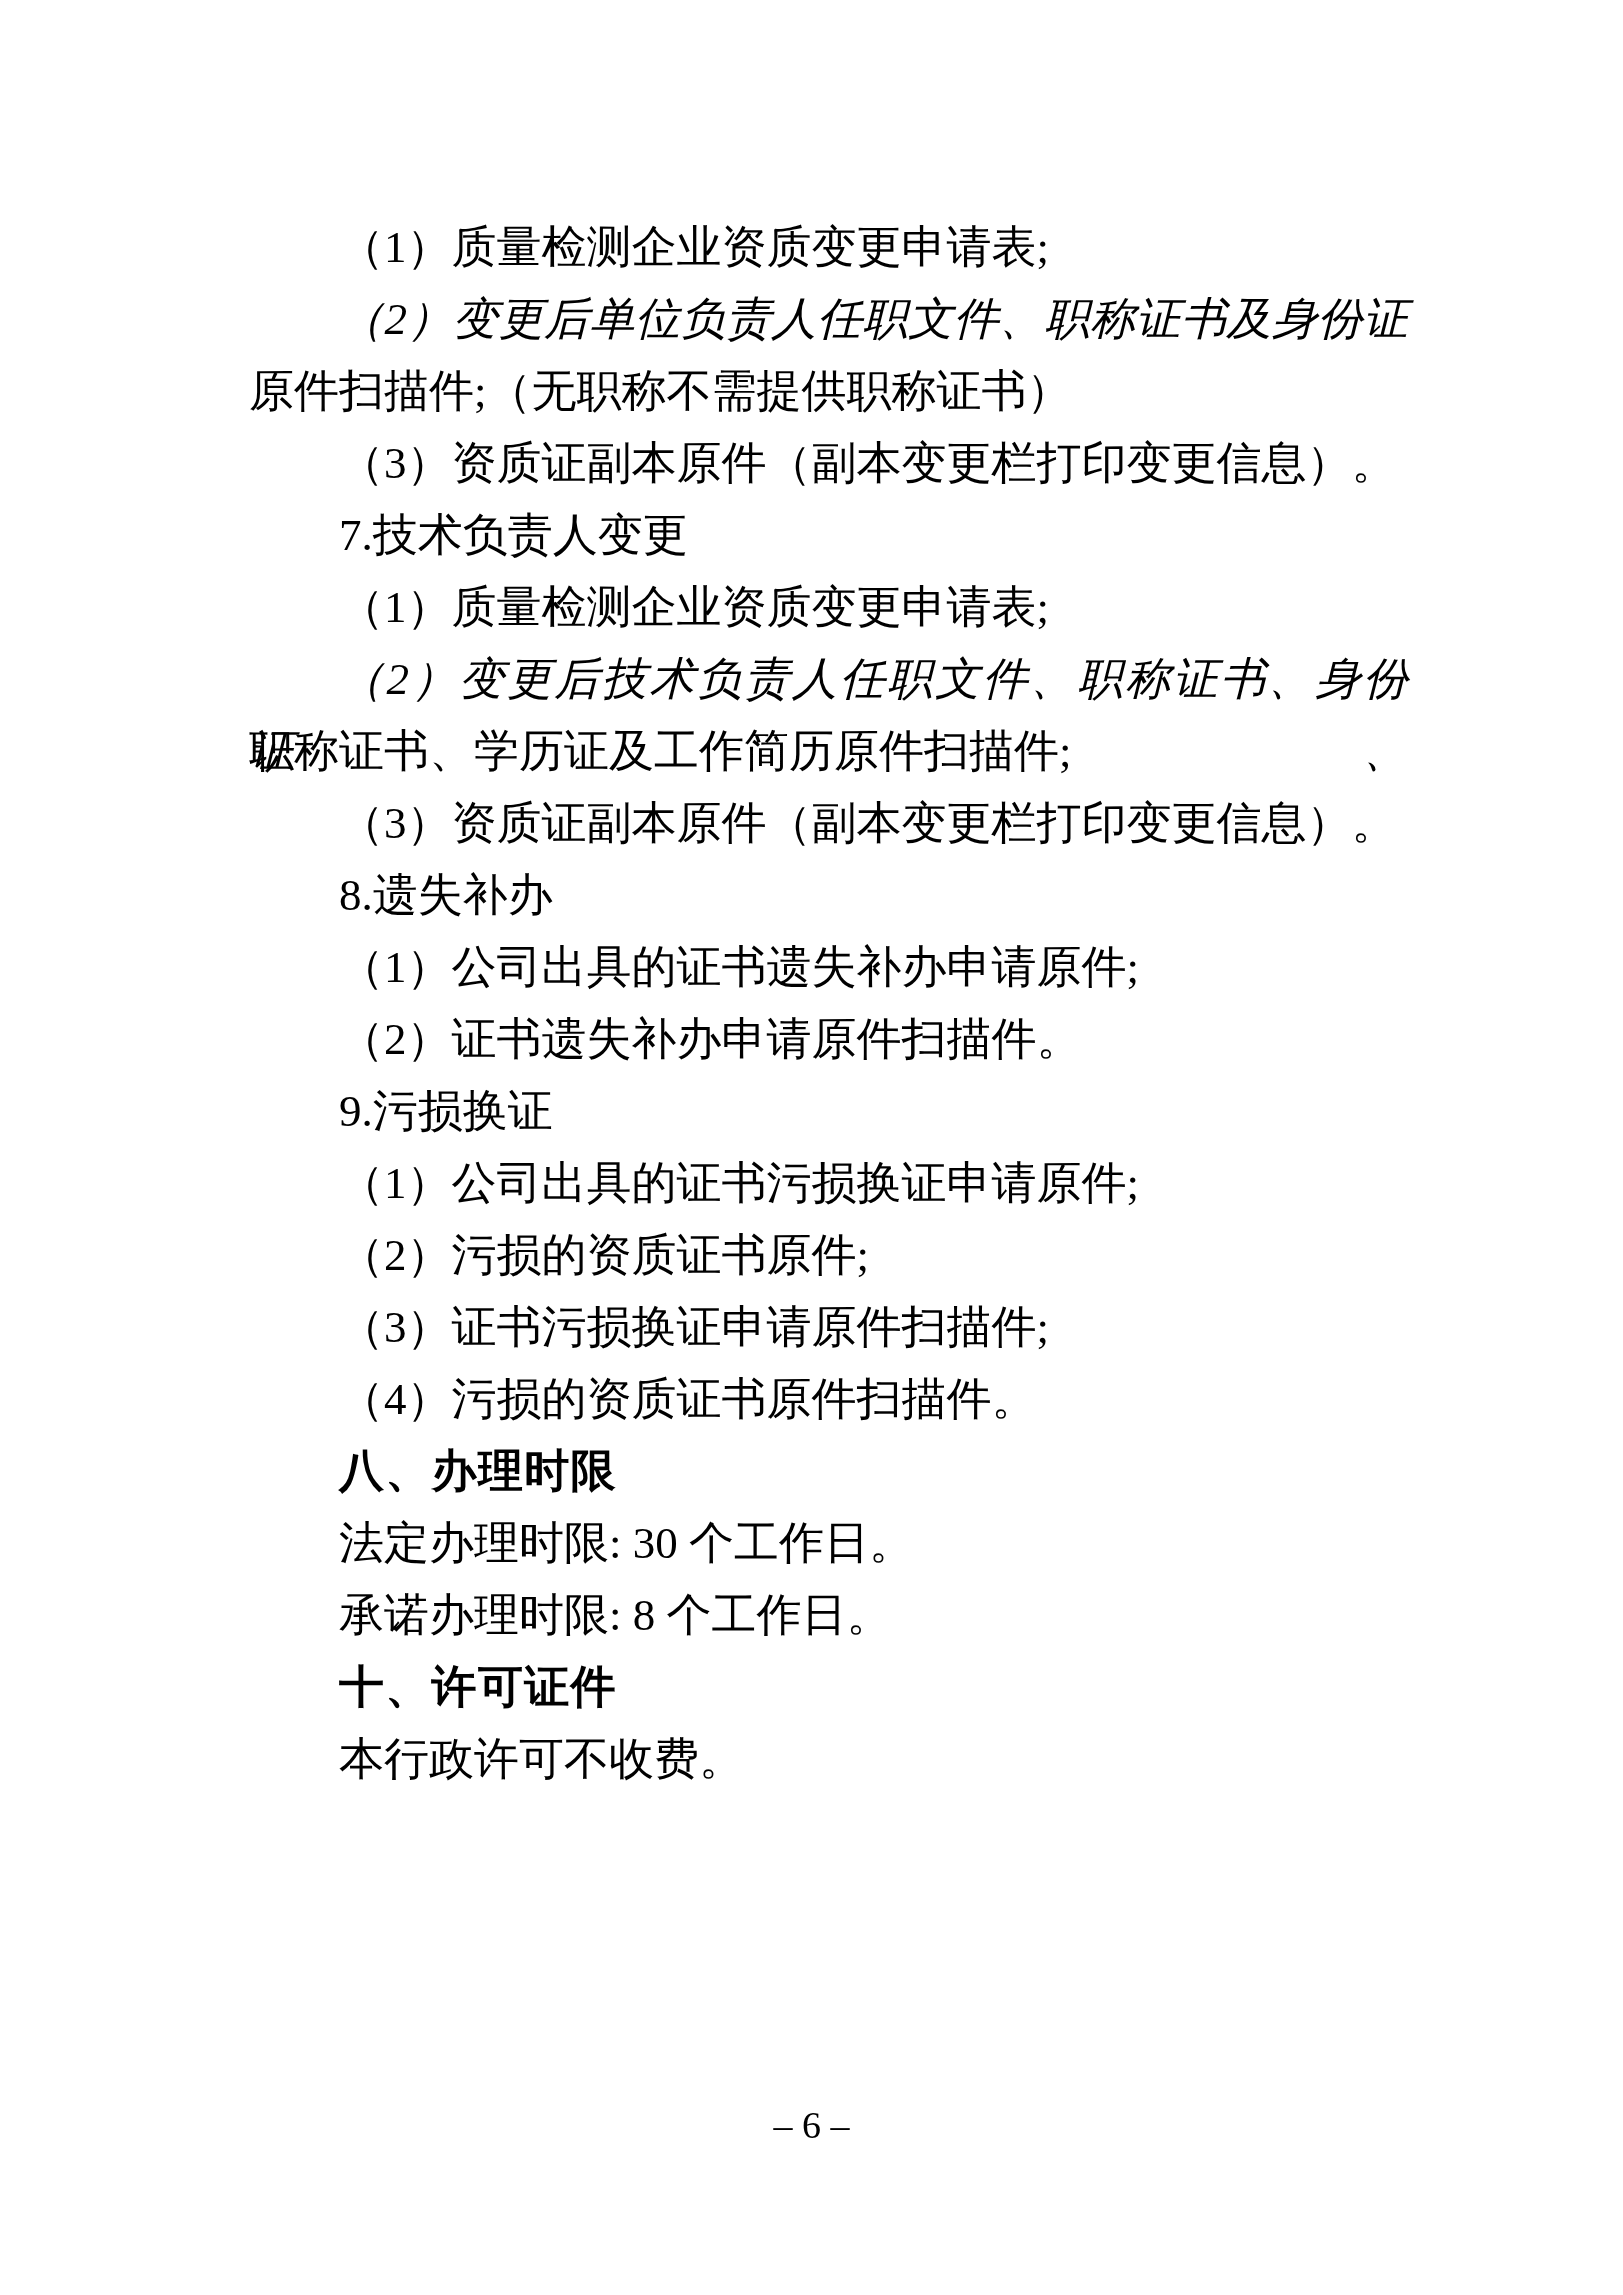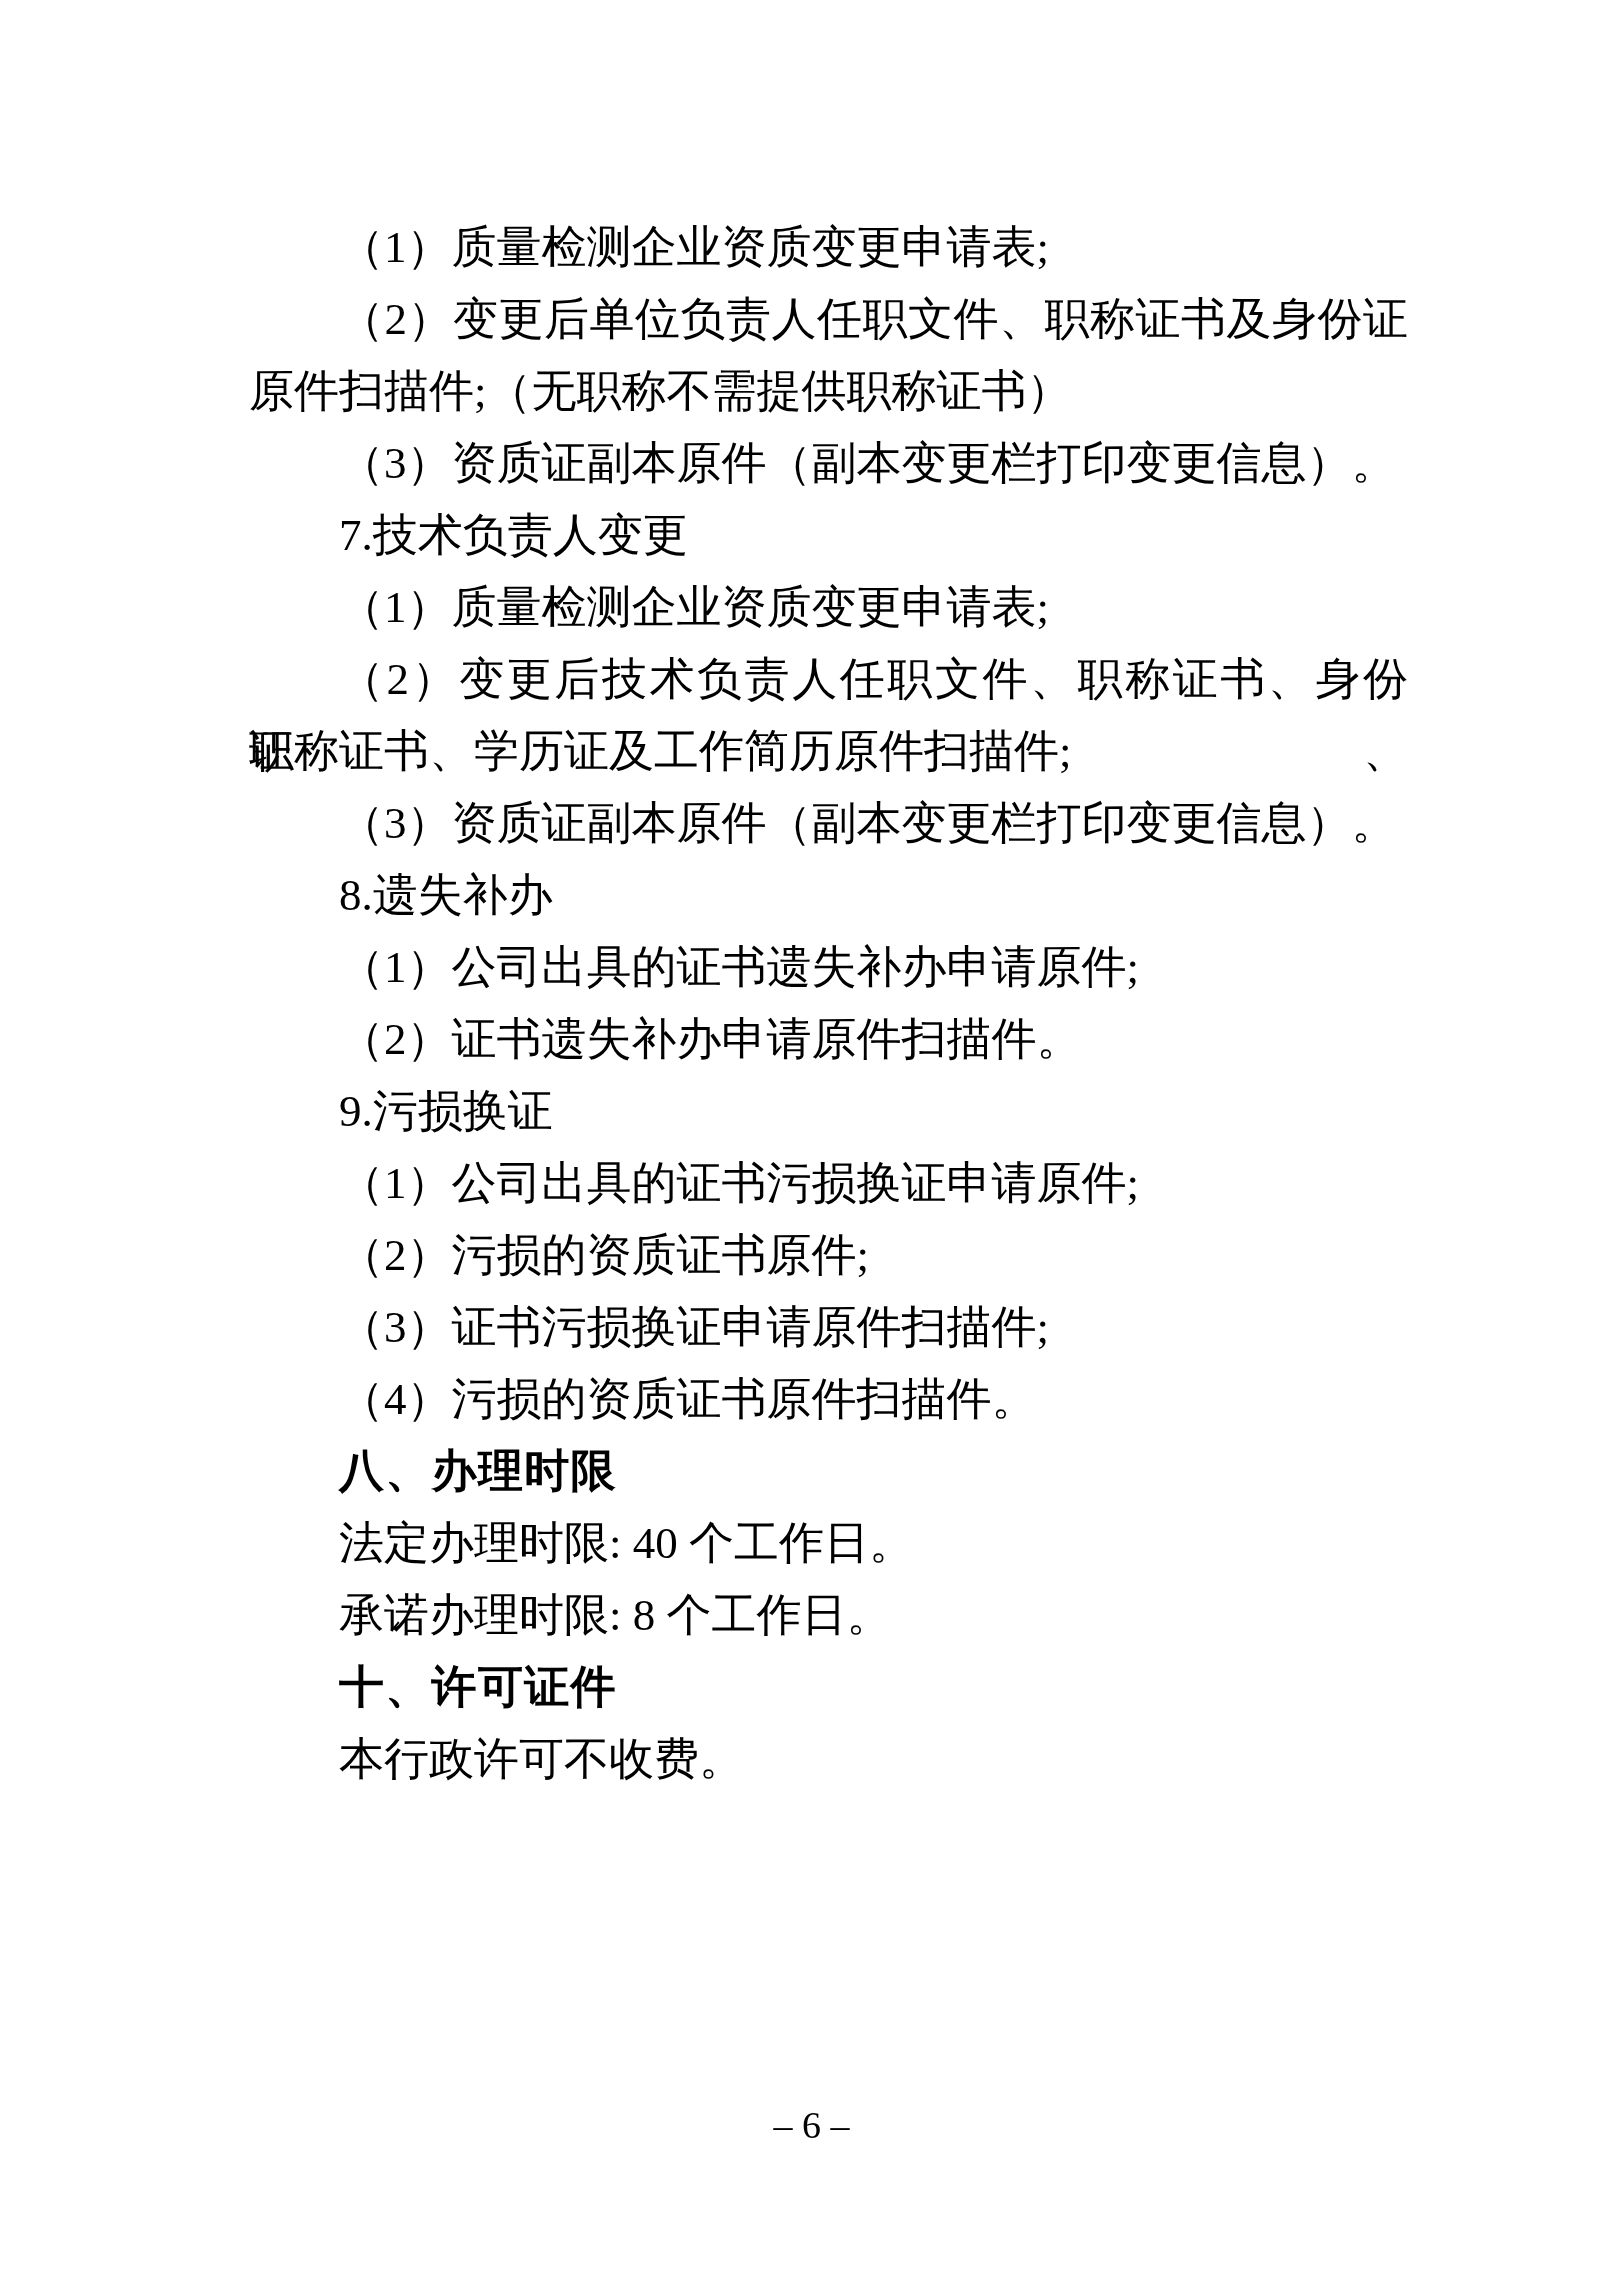--- a/index.html
+++ b/index.html
@@ -30,20 +30,21 @@
     color: #000000;
     white-space: normal;
   }
   .line.indent {
     text-indent: 2em;
   }
   .line.justify-last {
     text-align: justify;
     text-align-last: justify;
     text-justify: inter-character;
+    font-style: italic;
   }
   .line.heading {
     font-family: "Liberation Sans", sans-serif;
     font-weight: 700;
     letter-spacing: 1.3px;
   }
   .page-number {
     position: absolute;
     left: 0;
     top: 2089px;
@@ -72,20 +73,20 @@
       <p class="line body indent">（3）资质证副本原件（副本变更栏打印变更信息）。</p>
       <p class="line body indent">8.遗失补办</p>
       <p class="line body indent">（1）公司出具的证书遗失补办申请原件;</p>
       <p class="line body indent">（2）证书遗失补办申请原件扫描件。</p>
       <p class="line body indent">9.污损换证</p>
       <p class="line body indent">（1）公司出具的证书污损换证申请原件;</p>
       <p class="line body indent">（2）污损的资质证书原件;</p>
       <p class="line body indent">（3）证书污损换证申请原件扫描件;</p>
       <p class="line body indent">（4）污损的资质证书原件扫描件。</p>
       <p class="line heading indent">八、办理时限</p>
-      <p class="line body indent">法定办理时限: 40 个工作日。</p>
+      <p class="line body indent">法定办理时限: 30 个工作日。</p>
       <p class="line body indent">承诺办理时限: 8 个工作日。</p>
       <p class="line heading indent">十、许可证件</p>
       <p class="line body indent">本行政许可不收费。</p>
     </main>
   <div class="page-number">– 6 –</div>
 </div>
 
 
 </body></html>

